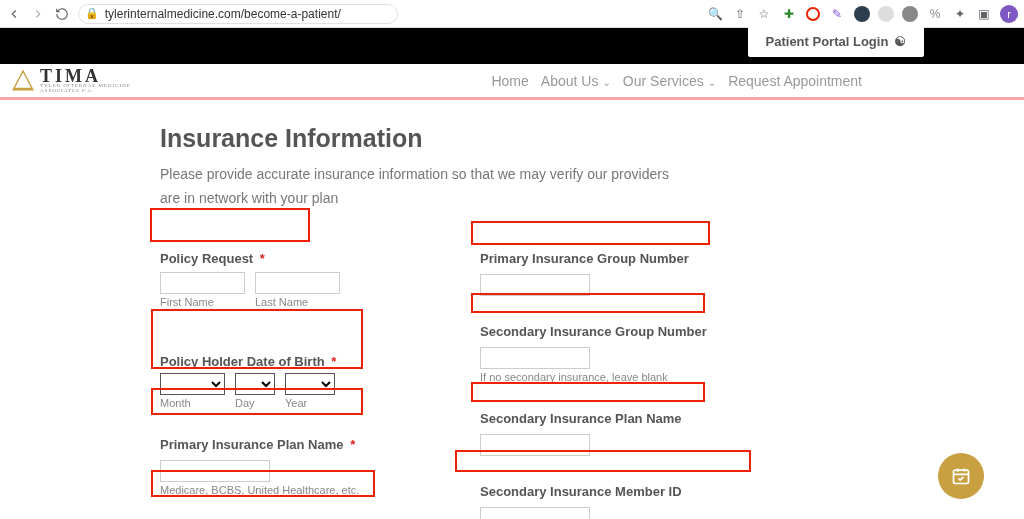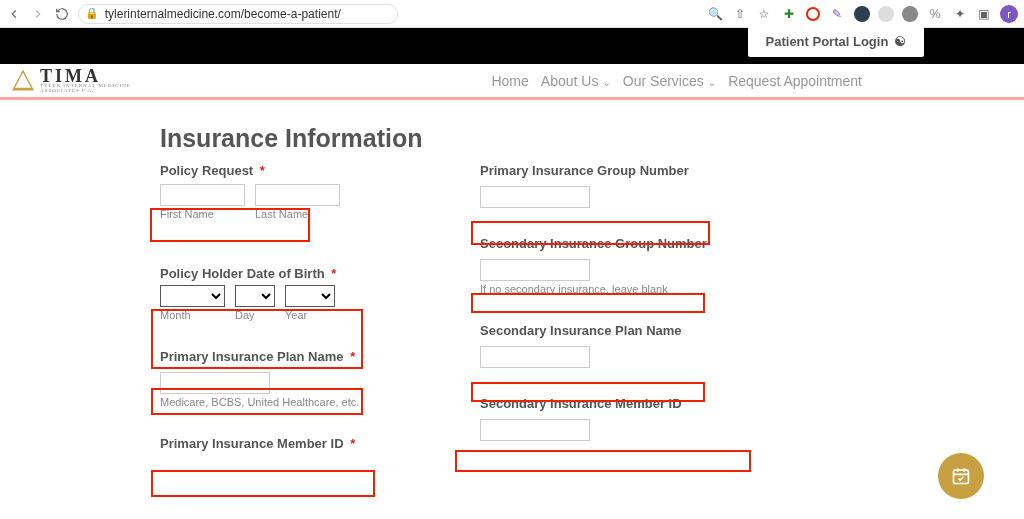--- a/index.html
+++ b/index.html
@@ -213,20 +213,21 @@
     <span class="nav-item">Request Appointment</span>
   </div>
 </div>
 
 <div class="page">
 
   <div class="blank-panel"></div>
 
   <div class="form-wrap">
     <h2 class="section-title">Insurance Information</h2>
+    <p class="section-desc">Please provide accurate insurance information so that we may verify our providers are in network with your plan</p>
 
     <div class="form-grid">
 
       <div class="col">
 
         <div class="field">
           <span class="field-label">
             <span>Policy Request</span>
             <span class="req">*</span>
           </span>

